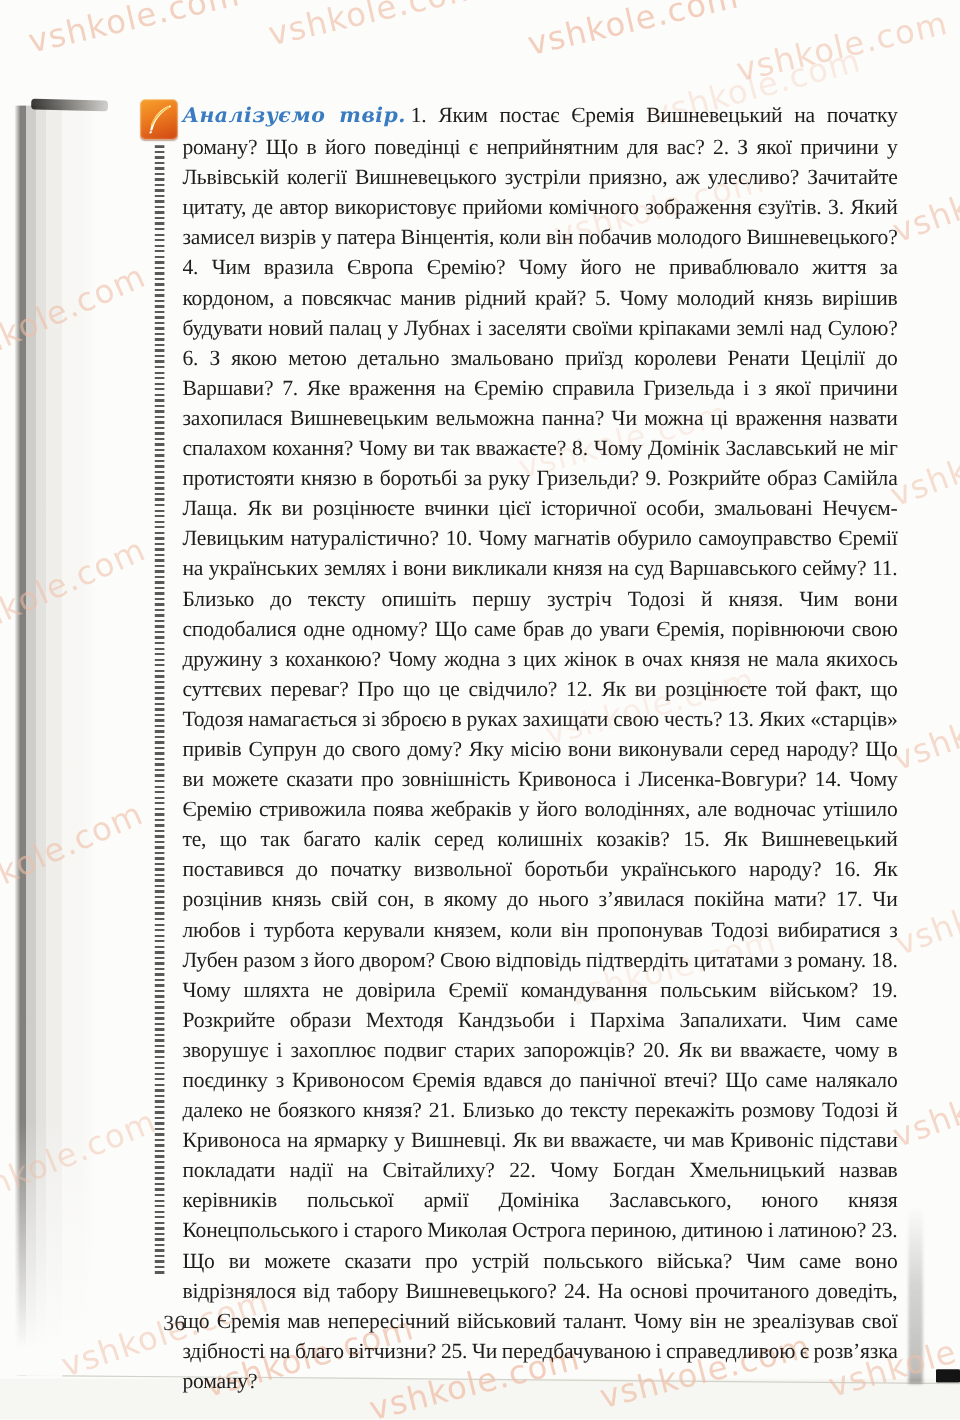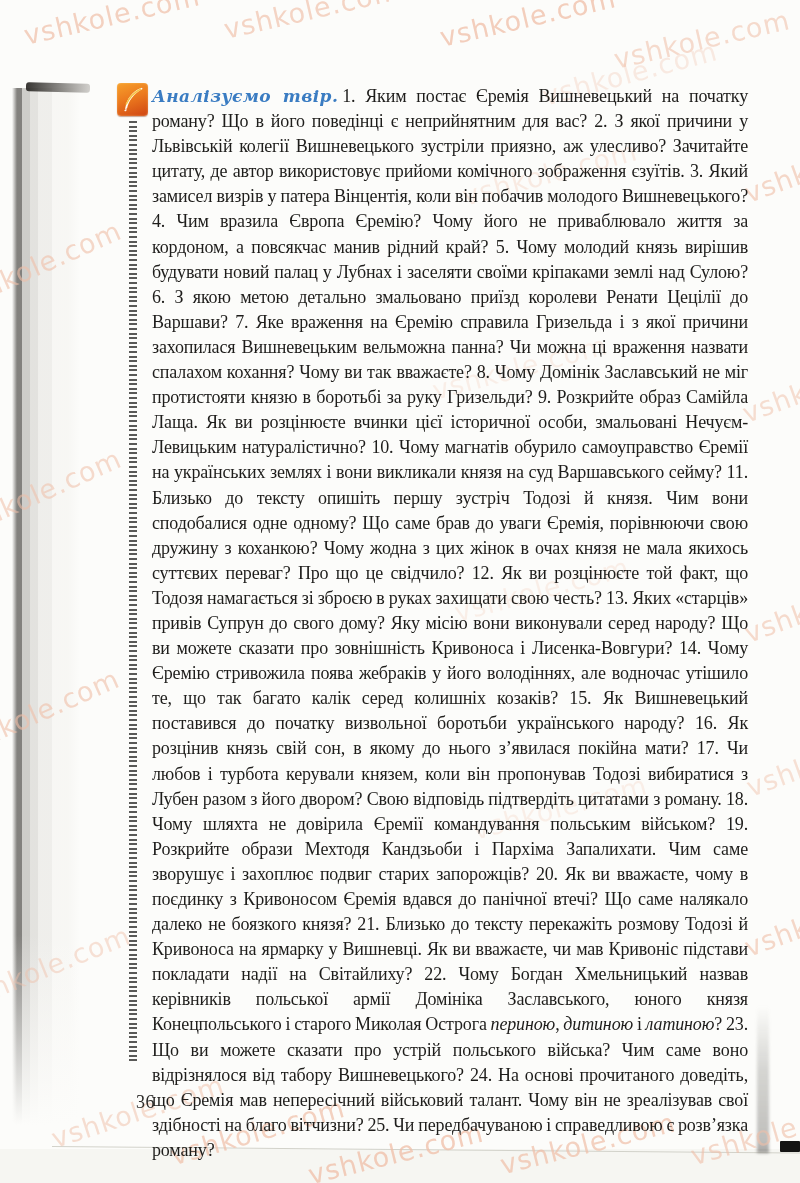--- a/index.html
+++ b/index.html
@@ -75,21 +75,21 @@
     letter-spacing:-0.15px;word-spacing:-0.5px;
     text-align:justify;
   }
   .heading{
     color:var(--heading-blue);
     font-family:"DejaVu Serif", serif;
     font-style:italic;font-weight:bold;
     font-size:17px;letter-spacing:.4px;
     padding-right:4px;
   }
-  .it{font-style:italic;}
+  .it{}
 
   .page-number{
     position:absolute;left:136px;top:1092px;z-index:2;
     font-size:18px;color:#2c2b29;letter-spacing:.5px;
   }
 
   
   .below-edge{position:absolute;left:0;top:1149px;right:0;bottom:0;background:#f6f6f2;z-index:0;}
   .edge-line{
     position:absolute;left:52px;top:1146px;width:756px;height:1px;

